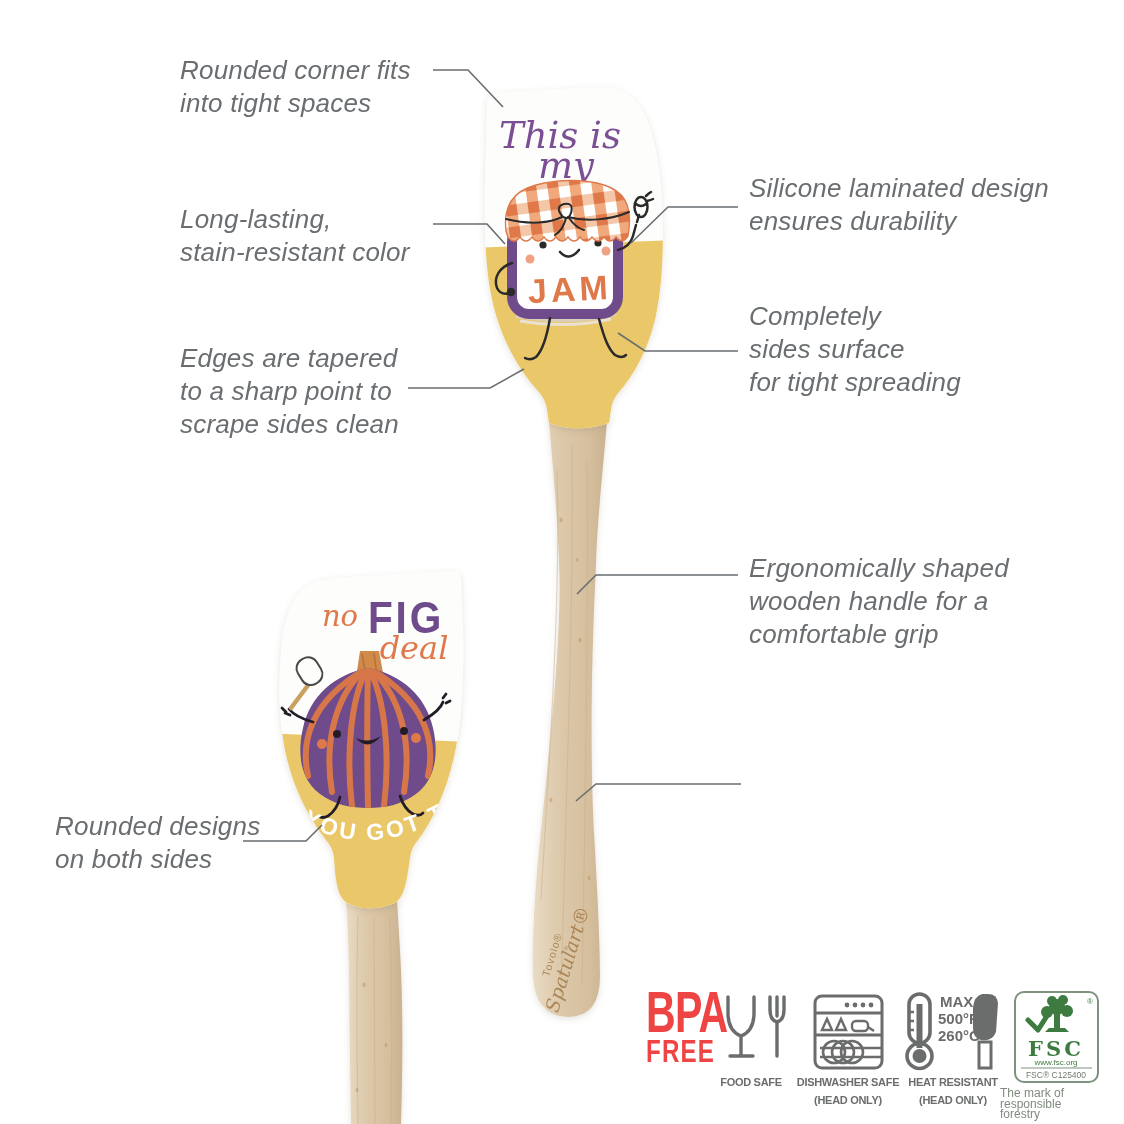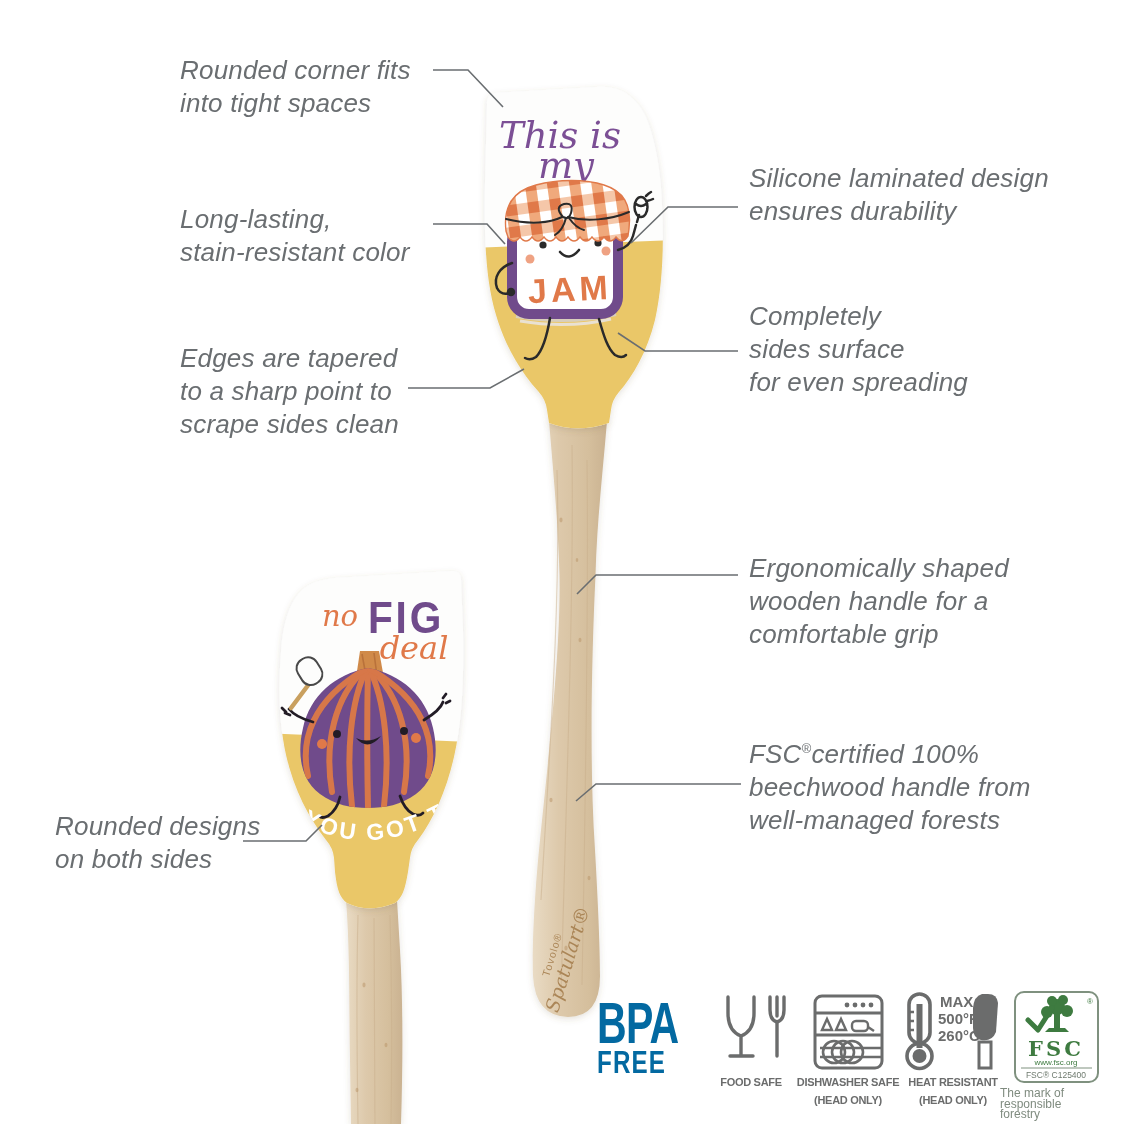--- a/index.html
+++ b/index.html
@@ -2,21 +2,21 @@
 <html><head>
 <meta charset="utf-8">
 <style>
   html,body{margin:0;padding:0;background:#ffffff;}
   .canvas{position:relative;width:1124px;height:1124px;background:#ffffff;overflow:hidden;
           font-family:"Liberation Sans",sans-serif;}
   .scene{position:absolute;left:0;top:0;}
   .note{position:absolute;font-size:26px;line-height:33px;color:#6a6e71;letter-spacing:.2px;font-style:italic;}
   .note .nl{display:block;white-space:nowrap;}
   .note sup{font-size:13px;vertical-align:super;}
-  .bpa{position:absolute;left:597px;top:988px;color:#0369a1;margin-top:11px;}
+  .bpa{position:absolute;left:646px;top:988px;color:#ef4444;}
   .bpa .l1{font-size:57px;font-weight:bold;line-height:48px;letter-spacing:-1px;
            transform:scaleX(.72);transform-origin:left top;white-space:nowrap;}
   .bpa .l2{font-size:31px;font-weight:bold;line-height:30px;letter-spacing:1.5px;margin-top:1px;
            transform:scaleX(.78);transform-origin:left top;white-space:nowrap;}
   .blabel{position:absolute;font-size:11px;font-weight:bold;color:#6b6c6c;text-align:center;
           letter-spacing:-0.3px;line-height:18px;white-space:nowrap;}
   .fsc-tag{position:absolute;left:1000px;top:1088px;width:84px;font-size:12px;line-height:10.5px;
            color:#7f8b7f;text-align:left;}
 </style>
 </head>
@@ -292,39 +292,34 @@
 </div>
 <div class="note" style="left:180px;top:342px">
   <span class="nl">Edges are tapered</span>
   <span class="nl">to a sharp point to</span>
   <span class="nl">scrape sides clean</span>
 </div>
 <div class="note" style="left:55px;top:810px">
   <span class="nl">Rounded designs</span>
   <span class="nl">on both sides</span>
 </div>
-<div class="note" style="left:749px;top:162px">
+<div class="note" style="left:749px;top:172px">
   <span class="nl">Silicone laminated design</span>
   <span class="nl">ensures durability</span>
 </div>
 <div class="note" style="left:749px;top:300px">
   <span class="nl">Completely</span>
   <span class="nl">sides surface</span>
-  <span class="nl">for even spreading</span>
+  <span class="nl">for tight spreading</span>
 </div>
 <div class="note" style="left:749px;top:552px">
   <span class="nl">Ergonomically shaped</span>
   <span class="nl">wooden handle for a</span>
   <span class="nl">comfortable grip</span>
 </div>
-<div class="note" style="left:749px;top:732px">
-  <span class="nl"><span>FSC</span><sup>®</sup><span>certified 100%</span></span>
-  <span class="nl">beechwood handle from</span>
-  <span class="nl">well-managed forests</span>
-</div>
 
 <div class="bpa">
   <div class="l1">BPA</div>
   <div class="l2">FREE</div>
 </div>
 <div class="blabel" style="left:701px;top:1073px;width:100px">FOOD SAFE</div>
 <div class="blabel" style="left:793px;top:1073px;width:110px">
   <span style="display:block">DISHWASHER SAFE</span>
   <span style="display:block">(HEAD ONLY)</span>
 </div>

